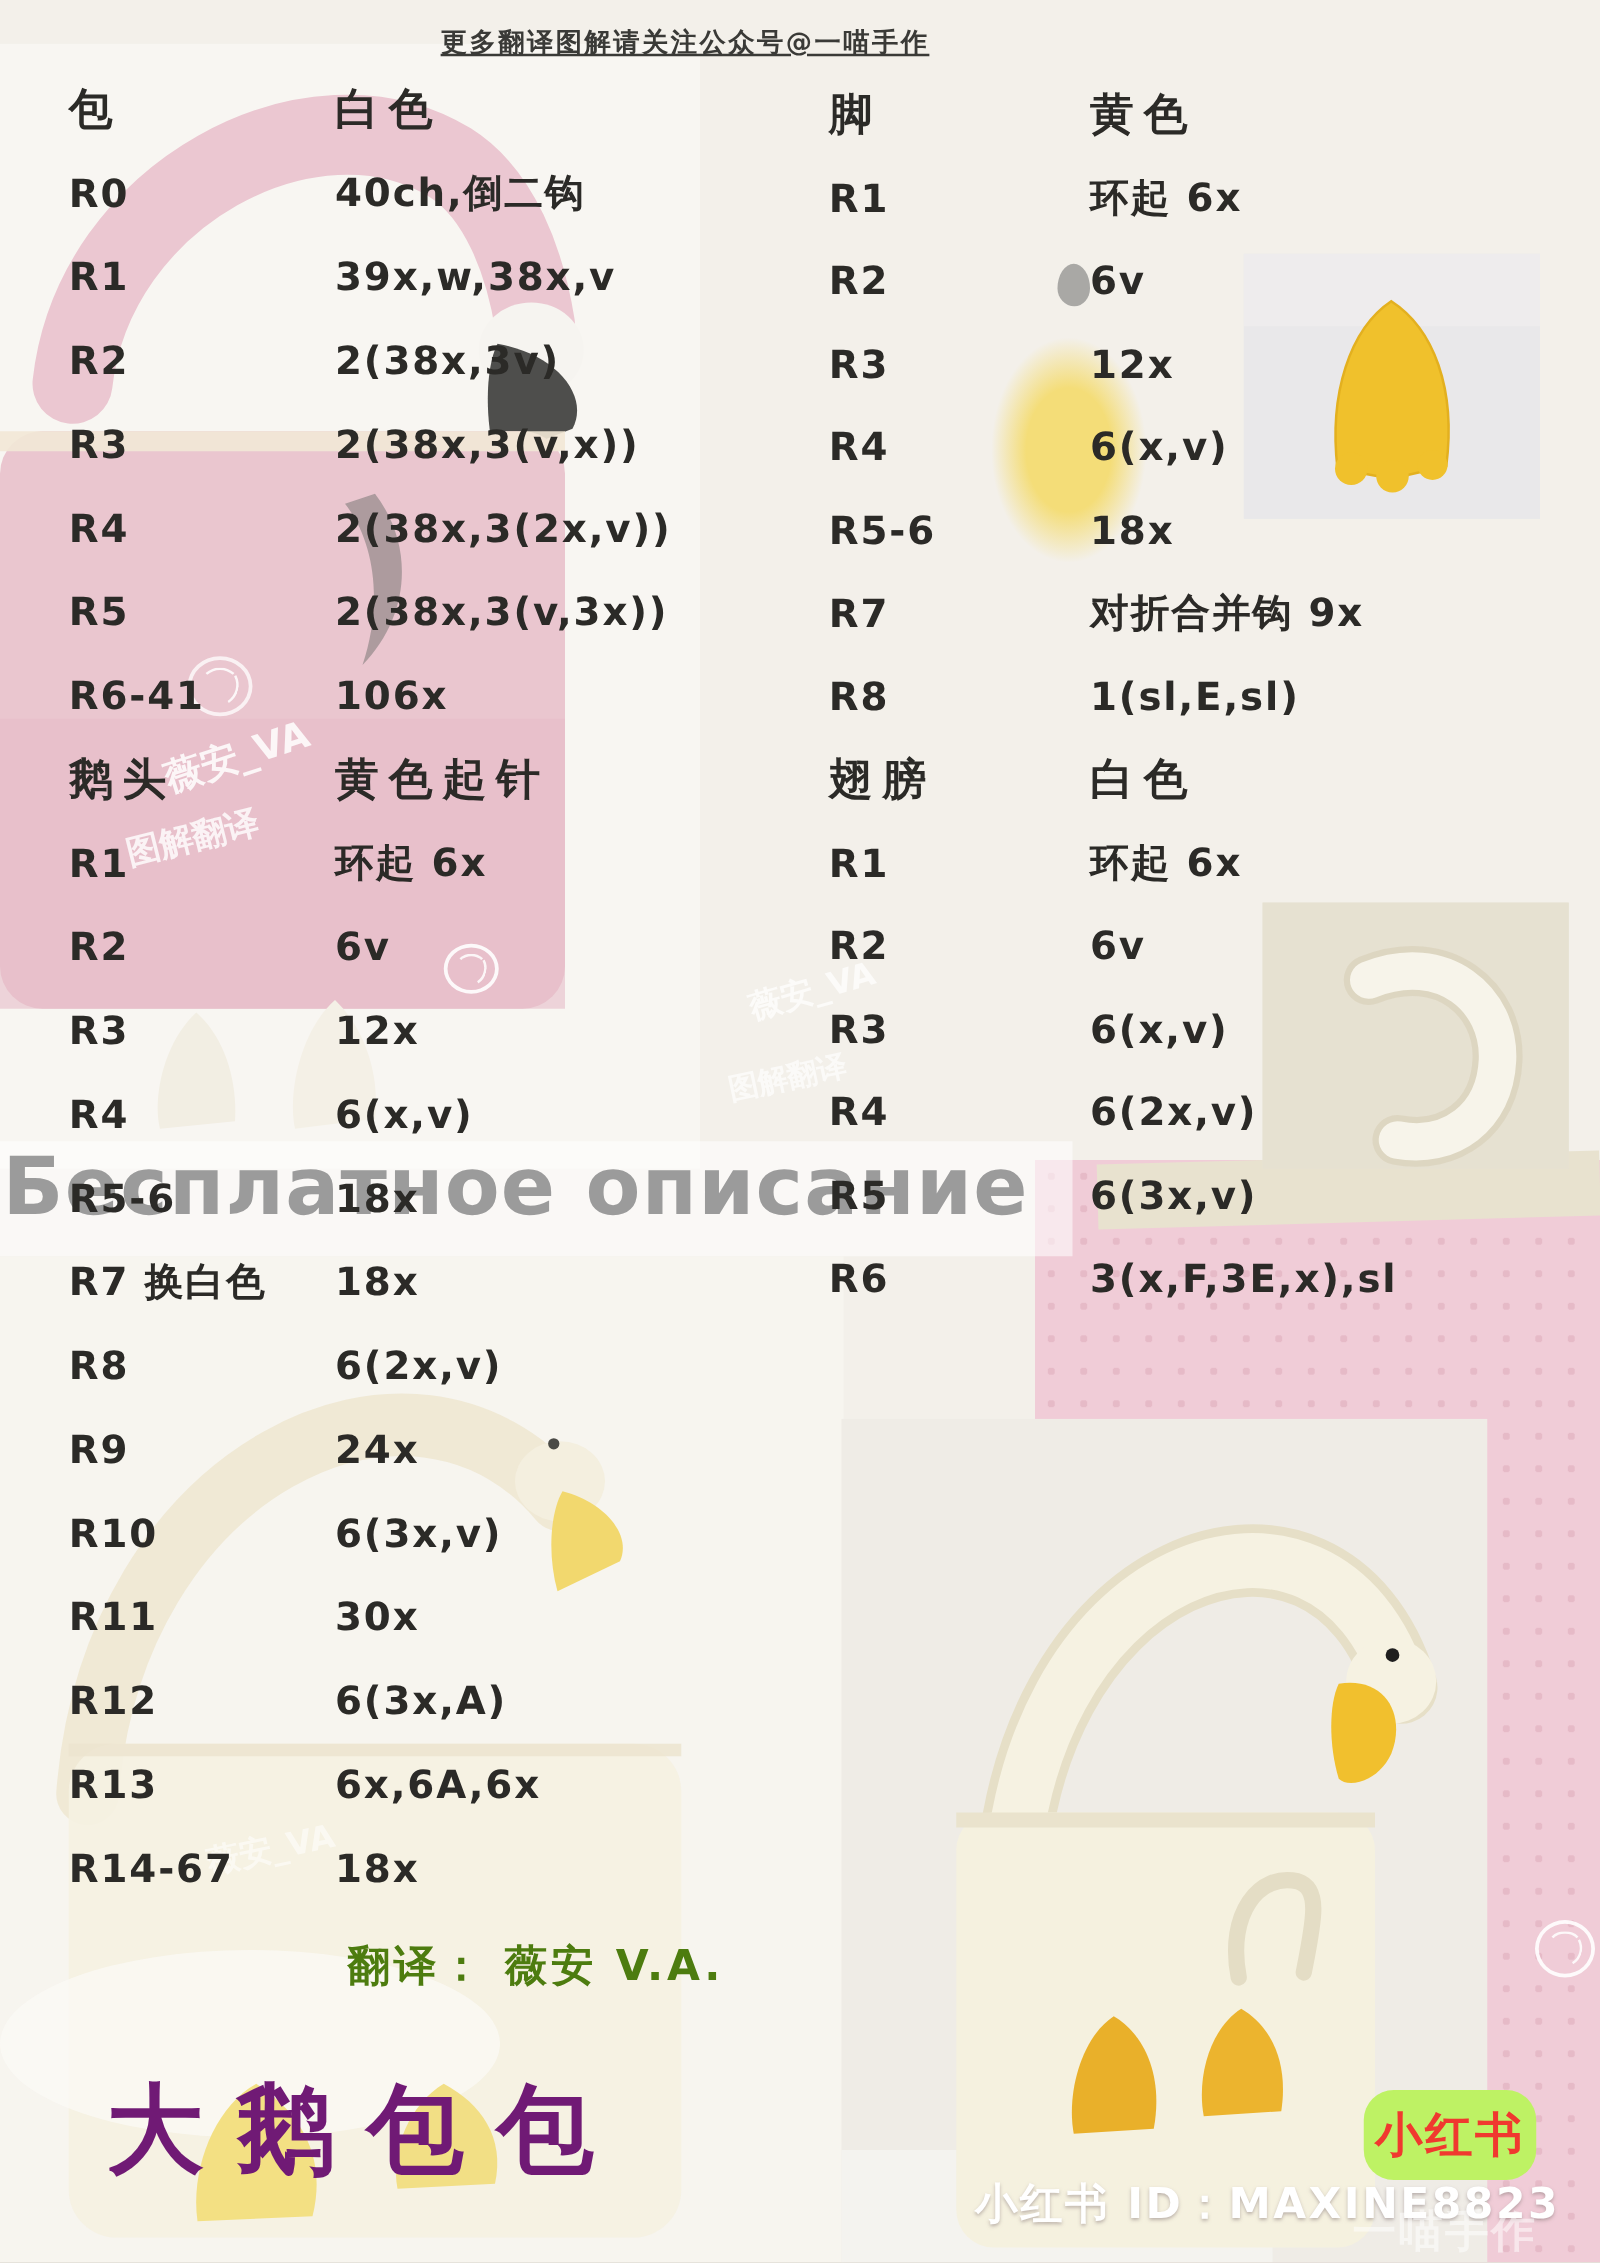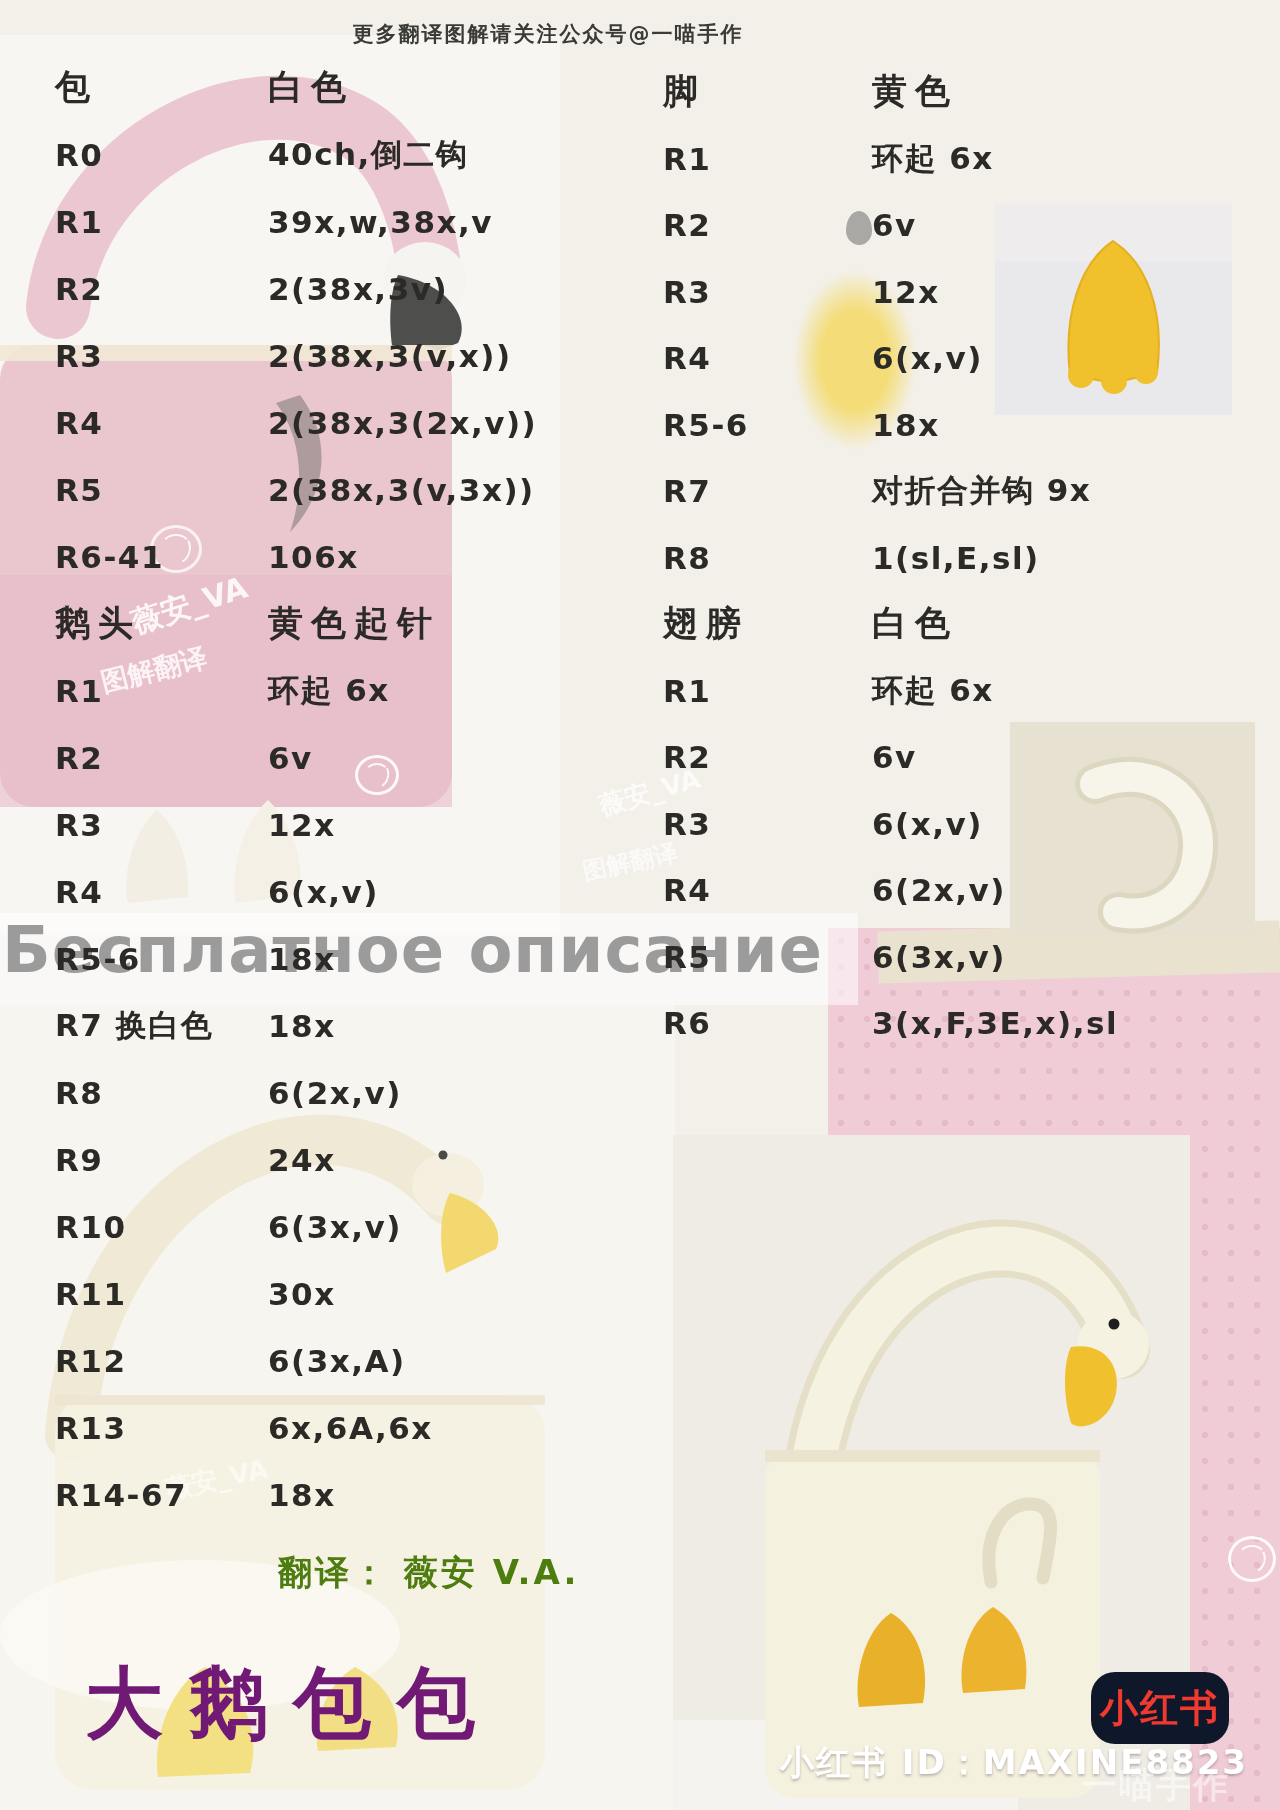--- a/index.html
+++ b/index.html
@@ -64,35 +64,35 @@
     position:absolute;top:50%;transform:translateY(-55%);
     font-size:31px;font-weight:600;letter-spacing:1.5px;white-space:nowrap;color:#2b2a27;
   }
   #left-rows .lab{left:55px;}  #left-rows .val{left:268px;}
   #right-rows .lab{left:103px;} #right-rows .val{left:312px;}
   .row.sec .lab,.row.sec .val{font-size:35px;font-weight:700;letter-spacing:8px;}
 
   
   .promo{
     position:absolute;left:0;top:20px;width:1096px;z-index:5;text-align:center;
-    font-size:21px;letter-spacing:2px;color:#3a3a37;font-weight:600;
+    font-size:21px;letter-spacing:2px;color:#3a3a37;font-weight:600;text-decoration:underline;
   }
   .credit{
     position:absolute;left:278px;top:1550px;z-index:5;
     font-size:34px;font-weight:600;letter-spacing:3px;color:#4d7c0f;
   }
   .big-title{
     position:absolute;left:85px;top:1652px;z-index:5;
     font-size:78px;font-weight:800;letter-spacing:26px;color:#701a75;white-space:nowrap;
   }
 
   
   .xhs-logo{
     position:absolute;left:1091px;top:1672px;width:138px;height:72px;z-index:6;
-    background:#0f172a;border-radius:24px;
+    background:#bef264;border-radius:24px;
     display:flex;align-items:center;justify-content:center;
   }
   .xhs-logo .t{font-size:38px;font-weight:800;color:#f0392f;letter-spacing:2px;}
   .id-line{
     position:absolute;left:780px;top:1740px;width:500px;z-index:6;
     font-size:34px;font-weight:600;letter-spacing:2px;color:#ffffff;
     text-shadow:0 2px 3px rgba(140,125,125,.55);white-space:nowrap;
   }
   .miao-overlay{
     position:absolute;left:1082px;top:1742px;z-index:7;

